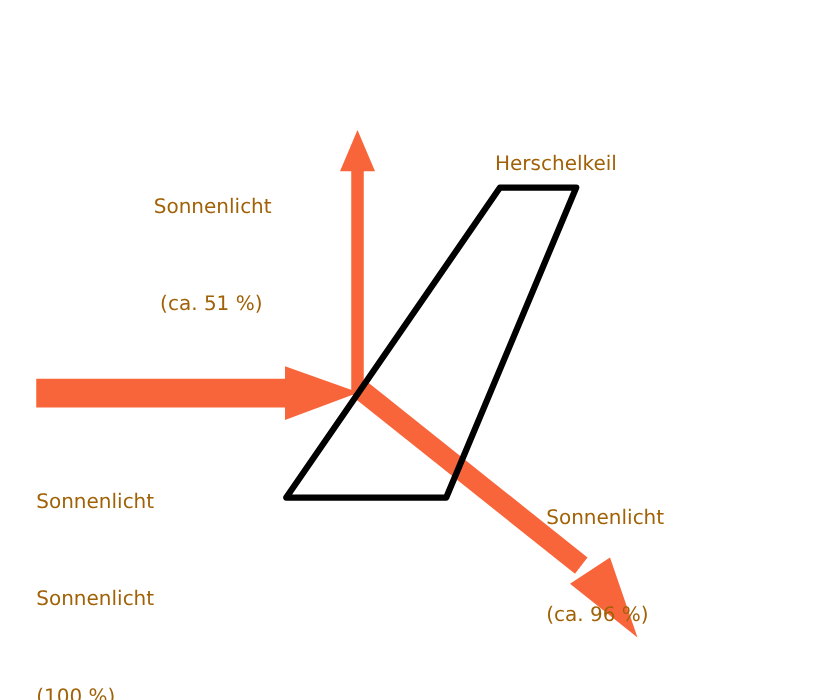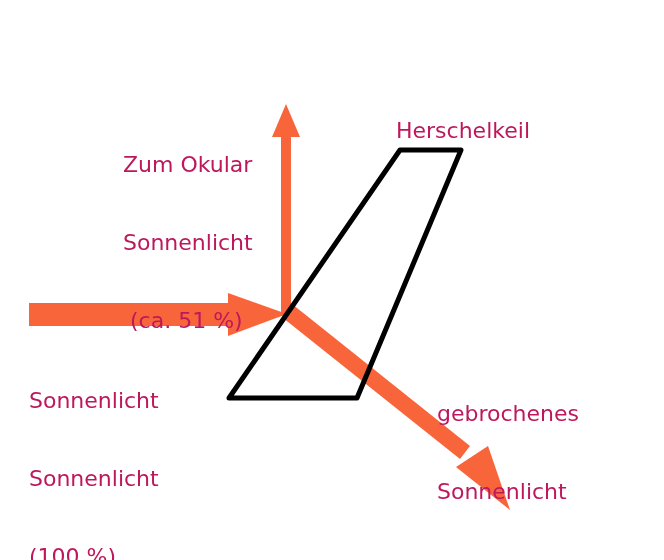--- a/index.html
+++ b/index.html
@@ -1,18 +1,18 @@
 <!DOCTYPE html>
 <html><head>
 <meta charset="utf-8">
 <style>
   html, body { margin: 0; padding: 0; background: #ffffff; }
   body { width: 664px; height: 560px; position: relative; overflow: hidden; font-family: "DejaVu Sans", sans-serif; }
   svg.diagram { position: absolute; left: 0; top: 0; }
-  .label { position: absolute; color: #be185d; font-size: 22px; line-height: 26px; white-space: pre; }
+  .label { position: absolute; color: #a16207; font-size: 16px; line-height: 26px; white-space: pre; }
 </style>
 </head>
 <body>
 
 <svg class="diagram" width="664" height="560" viewBox="0 0 664 560">
 
   <g>
     <rect x="29" y="303" width="204" height="23" fill="#F9653A"></rect>
     <polygon points="228,293 287,314 228,336" fill="#F9653A"></polygon>
   </g>
@@ -24,30 +24,28 @@
 
   <g>
     <polygon points="283,318 292,304 470,446 460,459" fill="#F9653A"></polygon>
     <polygon points="456,467 488,446 510,510" fill="#F9653A"></polygon>
   </g>
 
   <polygon points="400,150 461,150 357,398 229,398" fill="none" stroke="#000000" stroke-width="5" stroke-linejoin="round"></polygon>
 </svg>
 
 <div class="label" style="left:123px; top:100px;">
-  <div>Zum Okular</div>
   <div>Sonnenlicht</div>
   <div> (ca. 51 %)</div>
 </div>
 
 <div class="label" style="left:396px; top:118px;">Herschelkeil</div>
 
 <div class="label" style="left:29px; top:336px;">
   <div>Sonnenlicht</div>
   <div>Sonnenlicht</div>
   <div>(100 %)</div>
 </div>
 
 <div class="label" style="left:437px; top:349px;">
-  <div>gebrochenes</div>
   <div>Sonnenlicht</div>
   <div>(ca. 96 %)</div>
 </div>
 
 </body></html>

